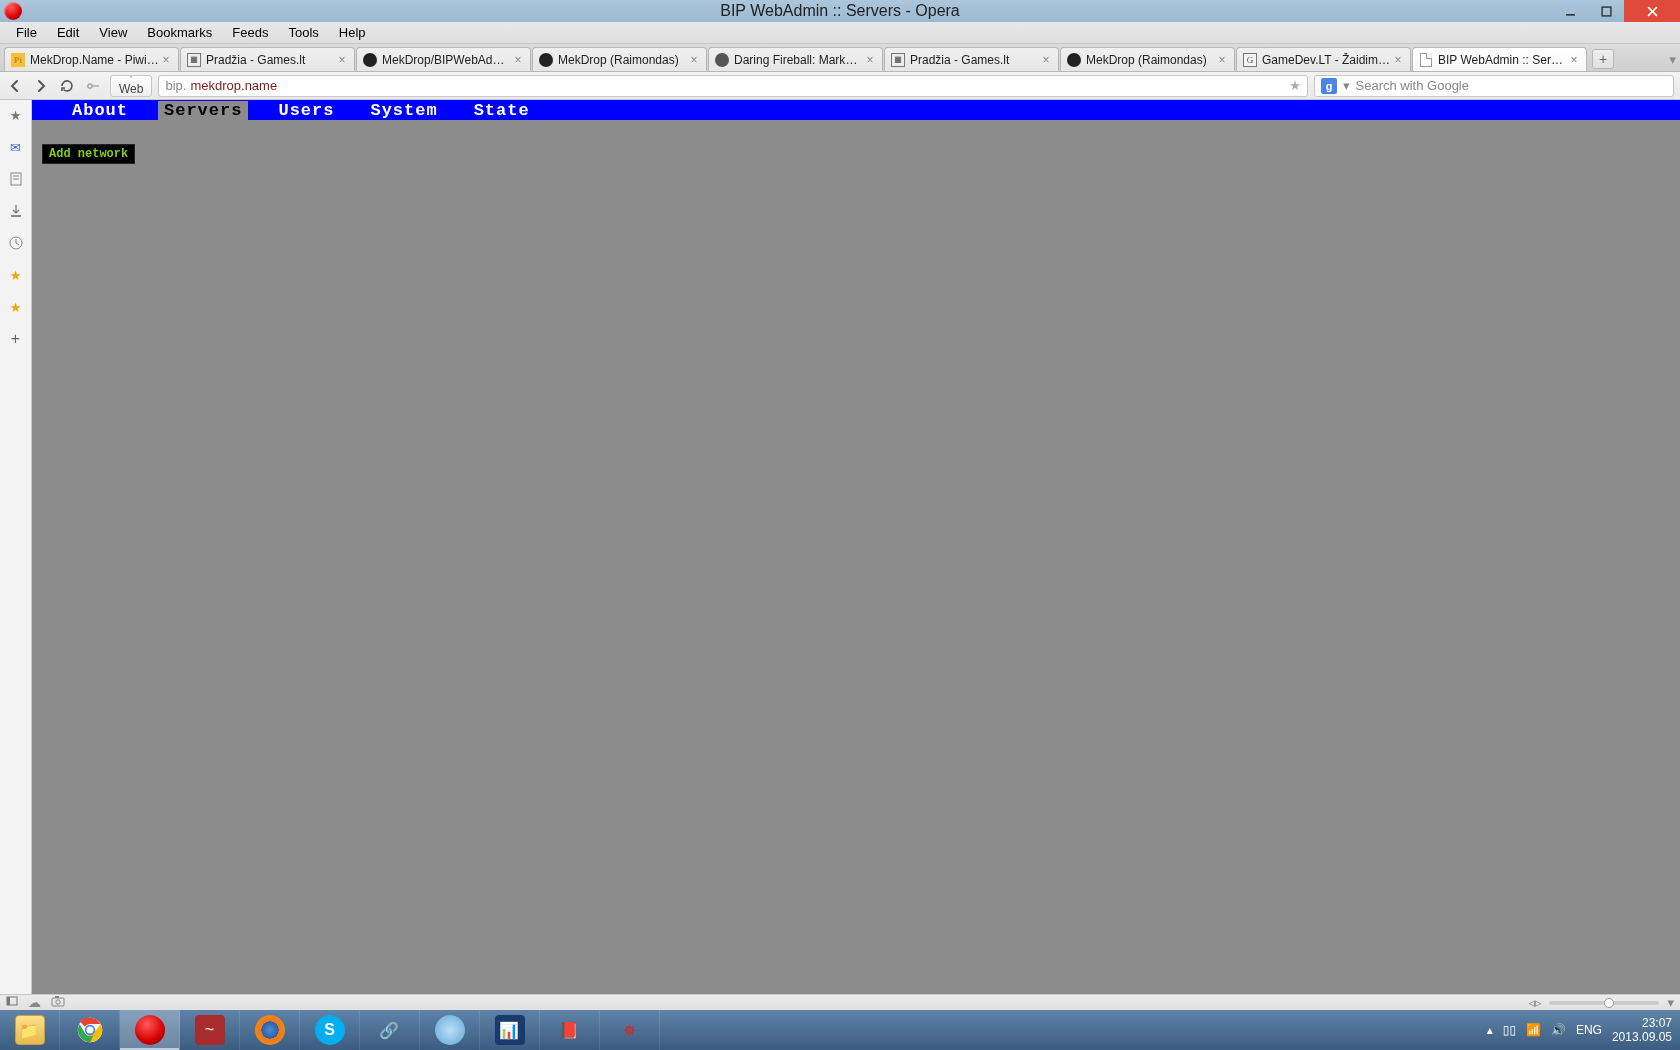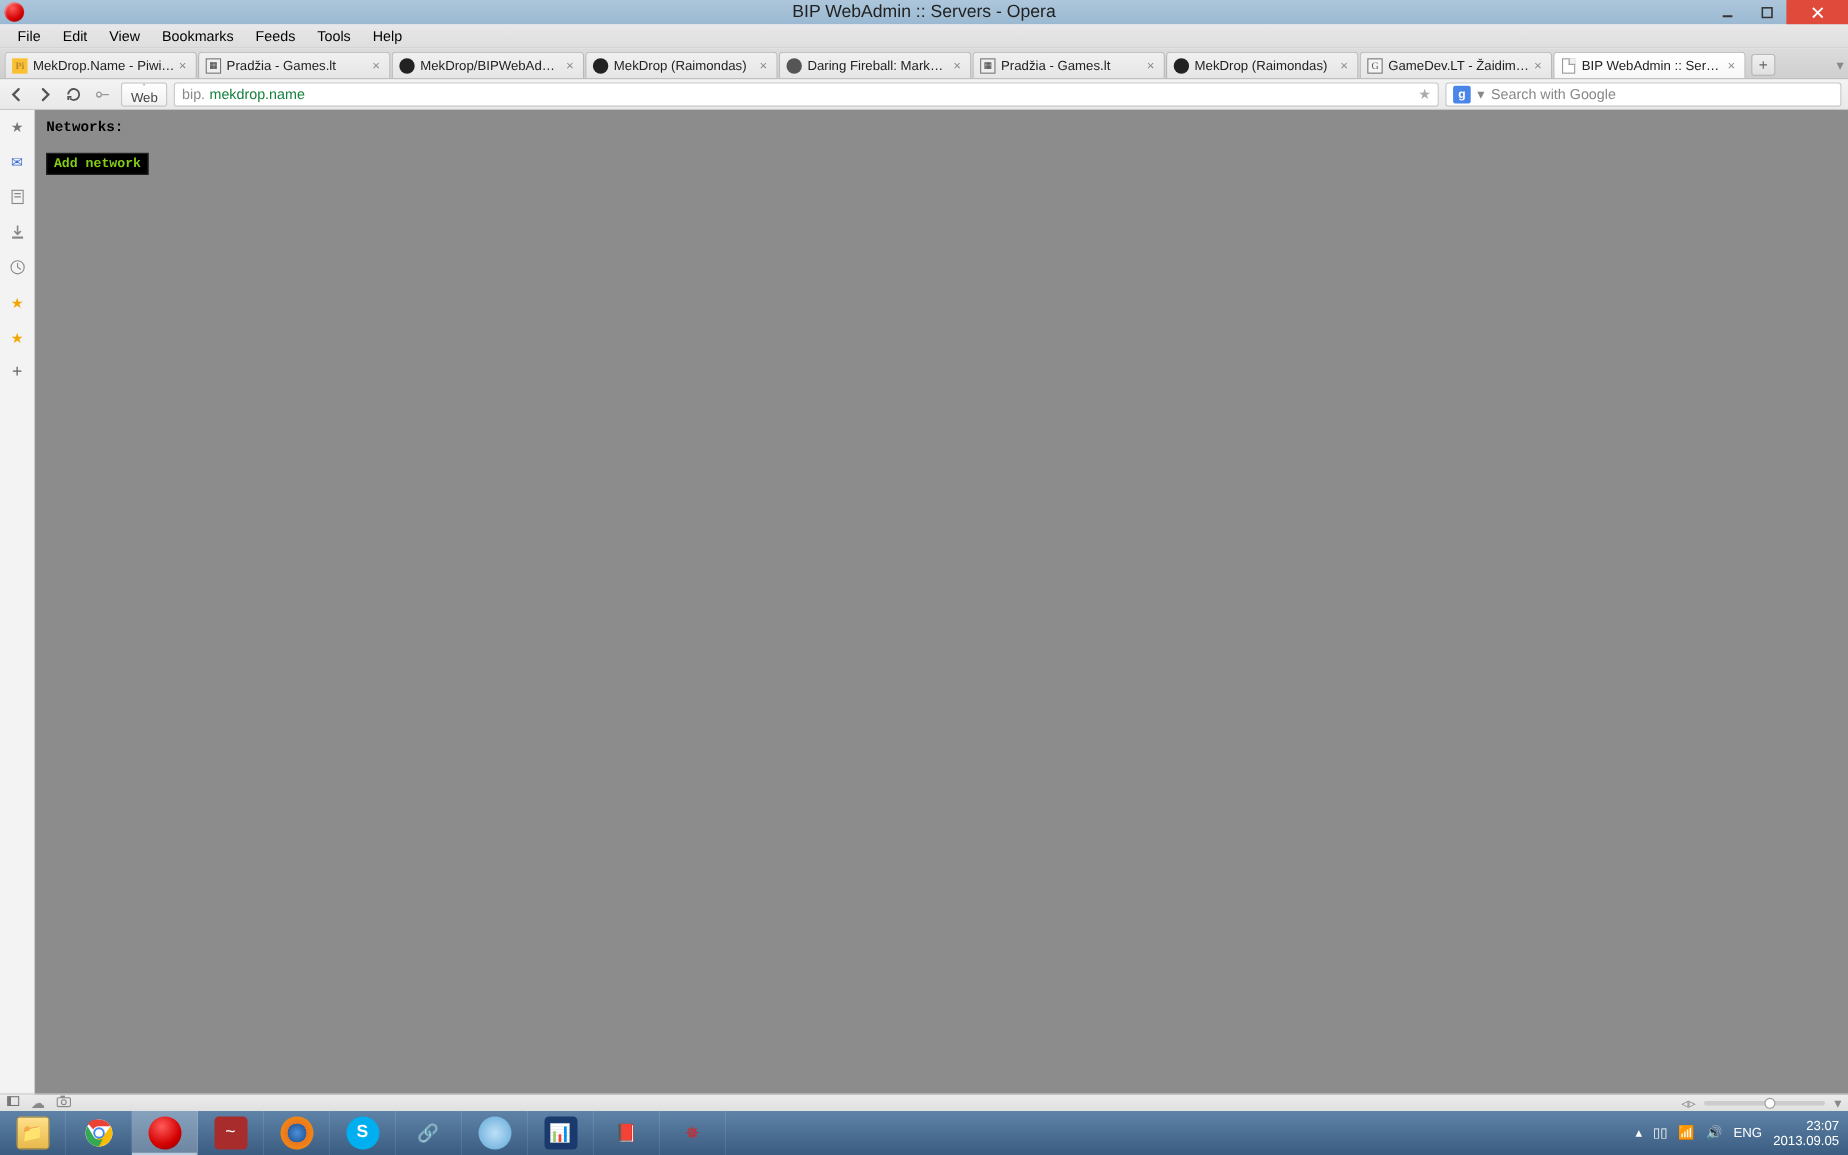--- a/index.html
+++ b/index.html
@@ -28,21 +28,21 @@
   .newtab-btn { width:22px; height:20px; background:linear-gradient(#f0f0f0,#e0e0e0); border:1px solid #b8b8b8; border-radius:3px; margin:0 4px 2px 4px; display:flex; align-items:center; justify-content:center; color:#666; font-size:14px; }
   .tab-overflow { position:absolute; right:4px; bottom:4px; color:#888; }
 
   
   .navbar { height:28px; background:linear-gradient(#f3f3f3,#e9e9e9); display:flex; align-items:center; padding:0 6px; border-bottom:1px solid #c7c7c7; gap:8px; }
   .nav-icon { width:18px; height:18px; display:flex; align-items:center; justify-content:center; color:#555; }
   .nav-icon svg { width:16px; height:16px; stroke:#555; }
   .addr-group { display:flex; align-items:center; flex:1; gap:6px; }
   .site-btn { height:22px; border:1px solid #c7c7c7; border-radius:3px; background:linear-gradient(#fff,#f0f0f0); display:flex; align-items:center; padding:0 8px; gap:4px; font-size:12px; color:#444;flex-direction:column; }
   .addrbar { flex:1; height:22px; border:1px solid #c7c7c7; border-radius:3px; background:#fff; display:flex; align-items:center; padding:0 6px; font-size:13px; color:#444; gap:4px; }
-  .addrbar .host-strong { color:#15803d; }
+  .addrbar .host-strong { color:#7f1d1d; }
   .addrbar .star { margin-left:auto; color:#aaa; }
   .searchbar { width:360px; height:22px; border:1px solid #c7c7c7; border-radius:3px; background:#fff; display:flex; align-items:center; padding:0 6px; font-size:13px; color:#888; gap:6px; }
   .g-icon { width:16px; height:16px; background:#4a86e8; color:#fff; display:flex; align-items:center; justify-content:center; font-size:11px; font-weight:bold; border-radius:2px; }
 
   
   .content-row { position:absolute; top:100px; left:0; right:0; bottom:50px; display:flex; background:#8c8c8c; }
   .sidepanel { width:32px; background:#f3f3f3; border-right:1px solid #c7c7c7; display:flex; flex-direction:column; align-items:center; padding-top:6px; gap:14px; }
   .sidepanel .sp-icon { width:18px; height:18px; color:#777; display:flex; align-items:center; justify-content:center; }
   .sidepanel .sp-icon.star { color:#f0a500; }
   .sidepanel .sp-icon.mail { color:#3b6fd6; }
@@ -248,22 +248,28 @@
           <circle cx="8" cy="8" r="6" fill="none" stroke="#888"></circle>
           <path d="M8 4v4l3 2" stroke="#888" fill="none"></path>
         </svg>
       </div>
     <div class="sp-icon star">★</div>
     <div class="sp-icon star">★</div>
     <div class="sp-icon" style="color:#666;font-size:16px;">+</div>
   </div>
 
   <div class="page">
+    <div class="bip-nav">
+      <span class="bip-item">About</span>
+      <span class="bip-item active">Servers</span>
+      <span class="bip-item">Users</span>
+      <span class="bip-item">System</span>
+      <span class="bip-item">State</span>
+    </div>
     <div class="page-body">
-      <div class="networks-label">Networks:</div>
       <div class="add-network-btn">Add network</div>
     </div>
   </div>
 </div>
 
 <div class="opera-status">
   <span><svg width="12" height="12" viewBox="0 0 12 12">
         <rect x="1" y="2" width="10" height="8" fill="none" stroke="#777"></rect>
         <rect x="1" y="2" width="3" height="8" fill="#777"></rect>
       </svg></span>

